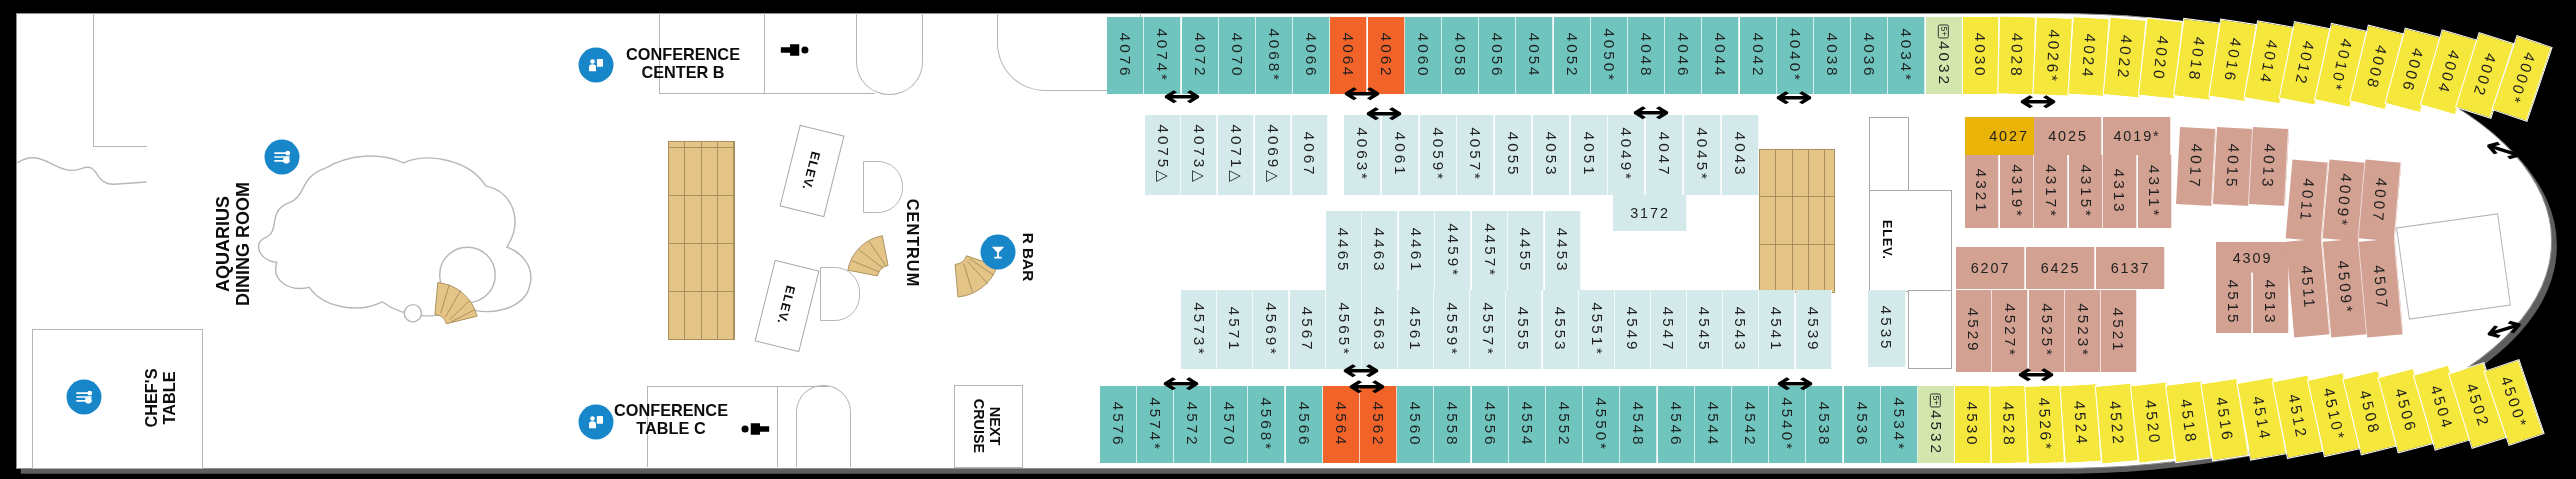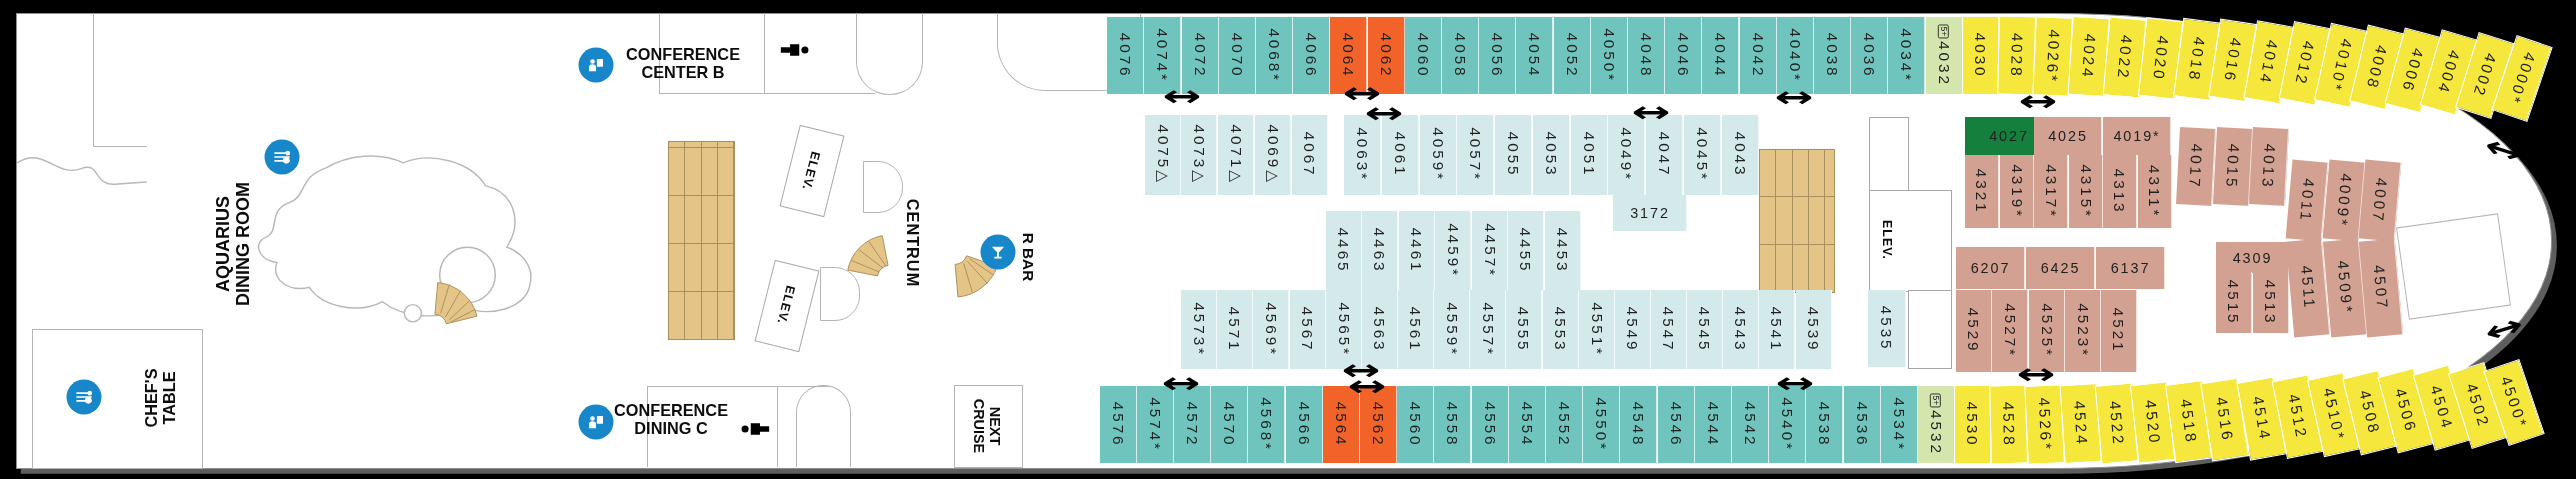--- a/index.html
+++ b/index.html
@@ -126,21 +126,21 @@
     <svg viewBox="0 0 24 24" width="21" height="21">
         <g fill="#fff">
           <rect x="13" y="5" width="7" height="9" rx="1"></rect>
           <circle cx="8" cy="8" r="2.6"></circle>
           <path d="M4,19 v-5 c0,-2 1.5,-3 4,-3 s4,1 4,3 v5 z"></path>
         </g>
       </svg>
   </div>
   <div class="vlabel" style="left:671px;top:419px;font-size:16.3px;transform:translate(-50%,-50%);">
     <div>CONFERENCE</div>
-    <div>DINING C</div>
+    <div>TABLE C</div>
   </div>
   <div class="bicon" style="left:596px;top:422px;">
     <svg viewBox="0 0 24 24" width="21" height="21">
         <g fill="#fff">
           <rect x="13" y="5" width="7" height="9" rx="1"></rect>
           <circle cx="8" cy="8" r="2.6"></circle>
           <path d="M4,19 v-5 c0,-2 1.5,-3 4,-3 s4,1 4,3 v5 z"></path>
         </g>
       </svg>
   </div>
@@ -524,21 +524,21 @@
       <div class="cab" style="left: 1759px; top: 290px; width: 36px; height: 79px; background: rgb(212, 234, 234);">
         <span class="cnum">4541</span>
       </div>
       <div class="cab" style="left: 1796px; top: 290px; width: 36px; height: 79px; background: rgb(212, 234, 234);">
         <span class="cnum">4539</span>
       </div>
       <div class="cabw" style="left: 1613px; top: 195px; width: 74px; height: 36px; background: rgb(212, 234, 234);">3172</div>
       <div class="cab" style="left: 1868px; top: 290px; width: 38px; height: 77px; background: rgb(212, 234, 234);">
         <span class="cnum">4535</span>
       </div>
-      <div class="cabw" style="left: 1965px; top: 117px; width: 88px; height: 38px; background: #15803d;">4027</div>
+      <div class="cabw" style="left: 1965px; top: 117px; width: 88px; height: 38px; background: #eab308;">4027</div>
       <div class="cabw" style="left: 2034px; top: 117px; width: 68px; height: 38px; background: rgb(210, 161, 145);">4025</div>
       <div class="cabw" style="left: 2103px; top: 117px; width: 68px; height: 38px; background: rgb(210, 161, 145);">4019*</div>
       <div class="cab" style="left: 1965px; top: 155px; width: 34px; height: 73px; background: rgb(210, 161, 145);">
         <span class="cnum">4321</span>
       </div>
       <div class="cab" style="left: 2000px; top: 155px; width: 34px; height: 73px; background: rgb(210, 161, 145);">
         <span class="cnum">4319*</span>
       </div>
       <div class="cab" style="left: 2034px; top: 155px; width: 34px; height: 73px; background: rgb(210, 161, 145);">
         <span class="cnum">4317*</span>

